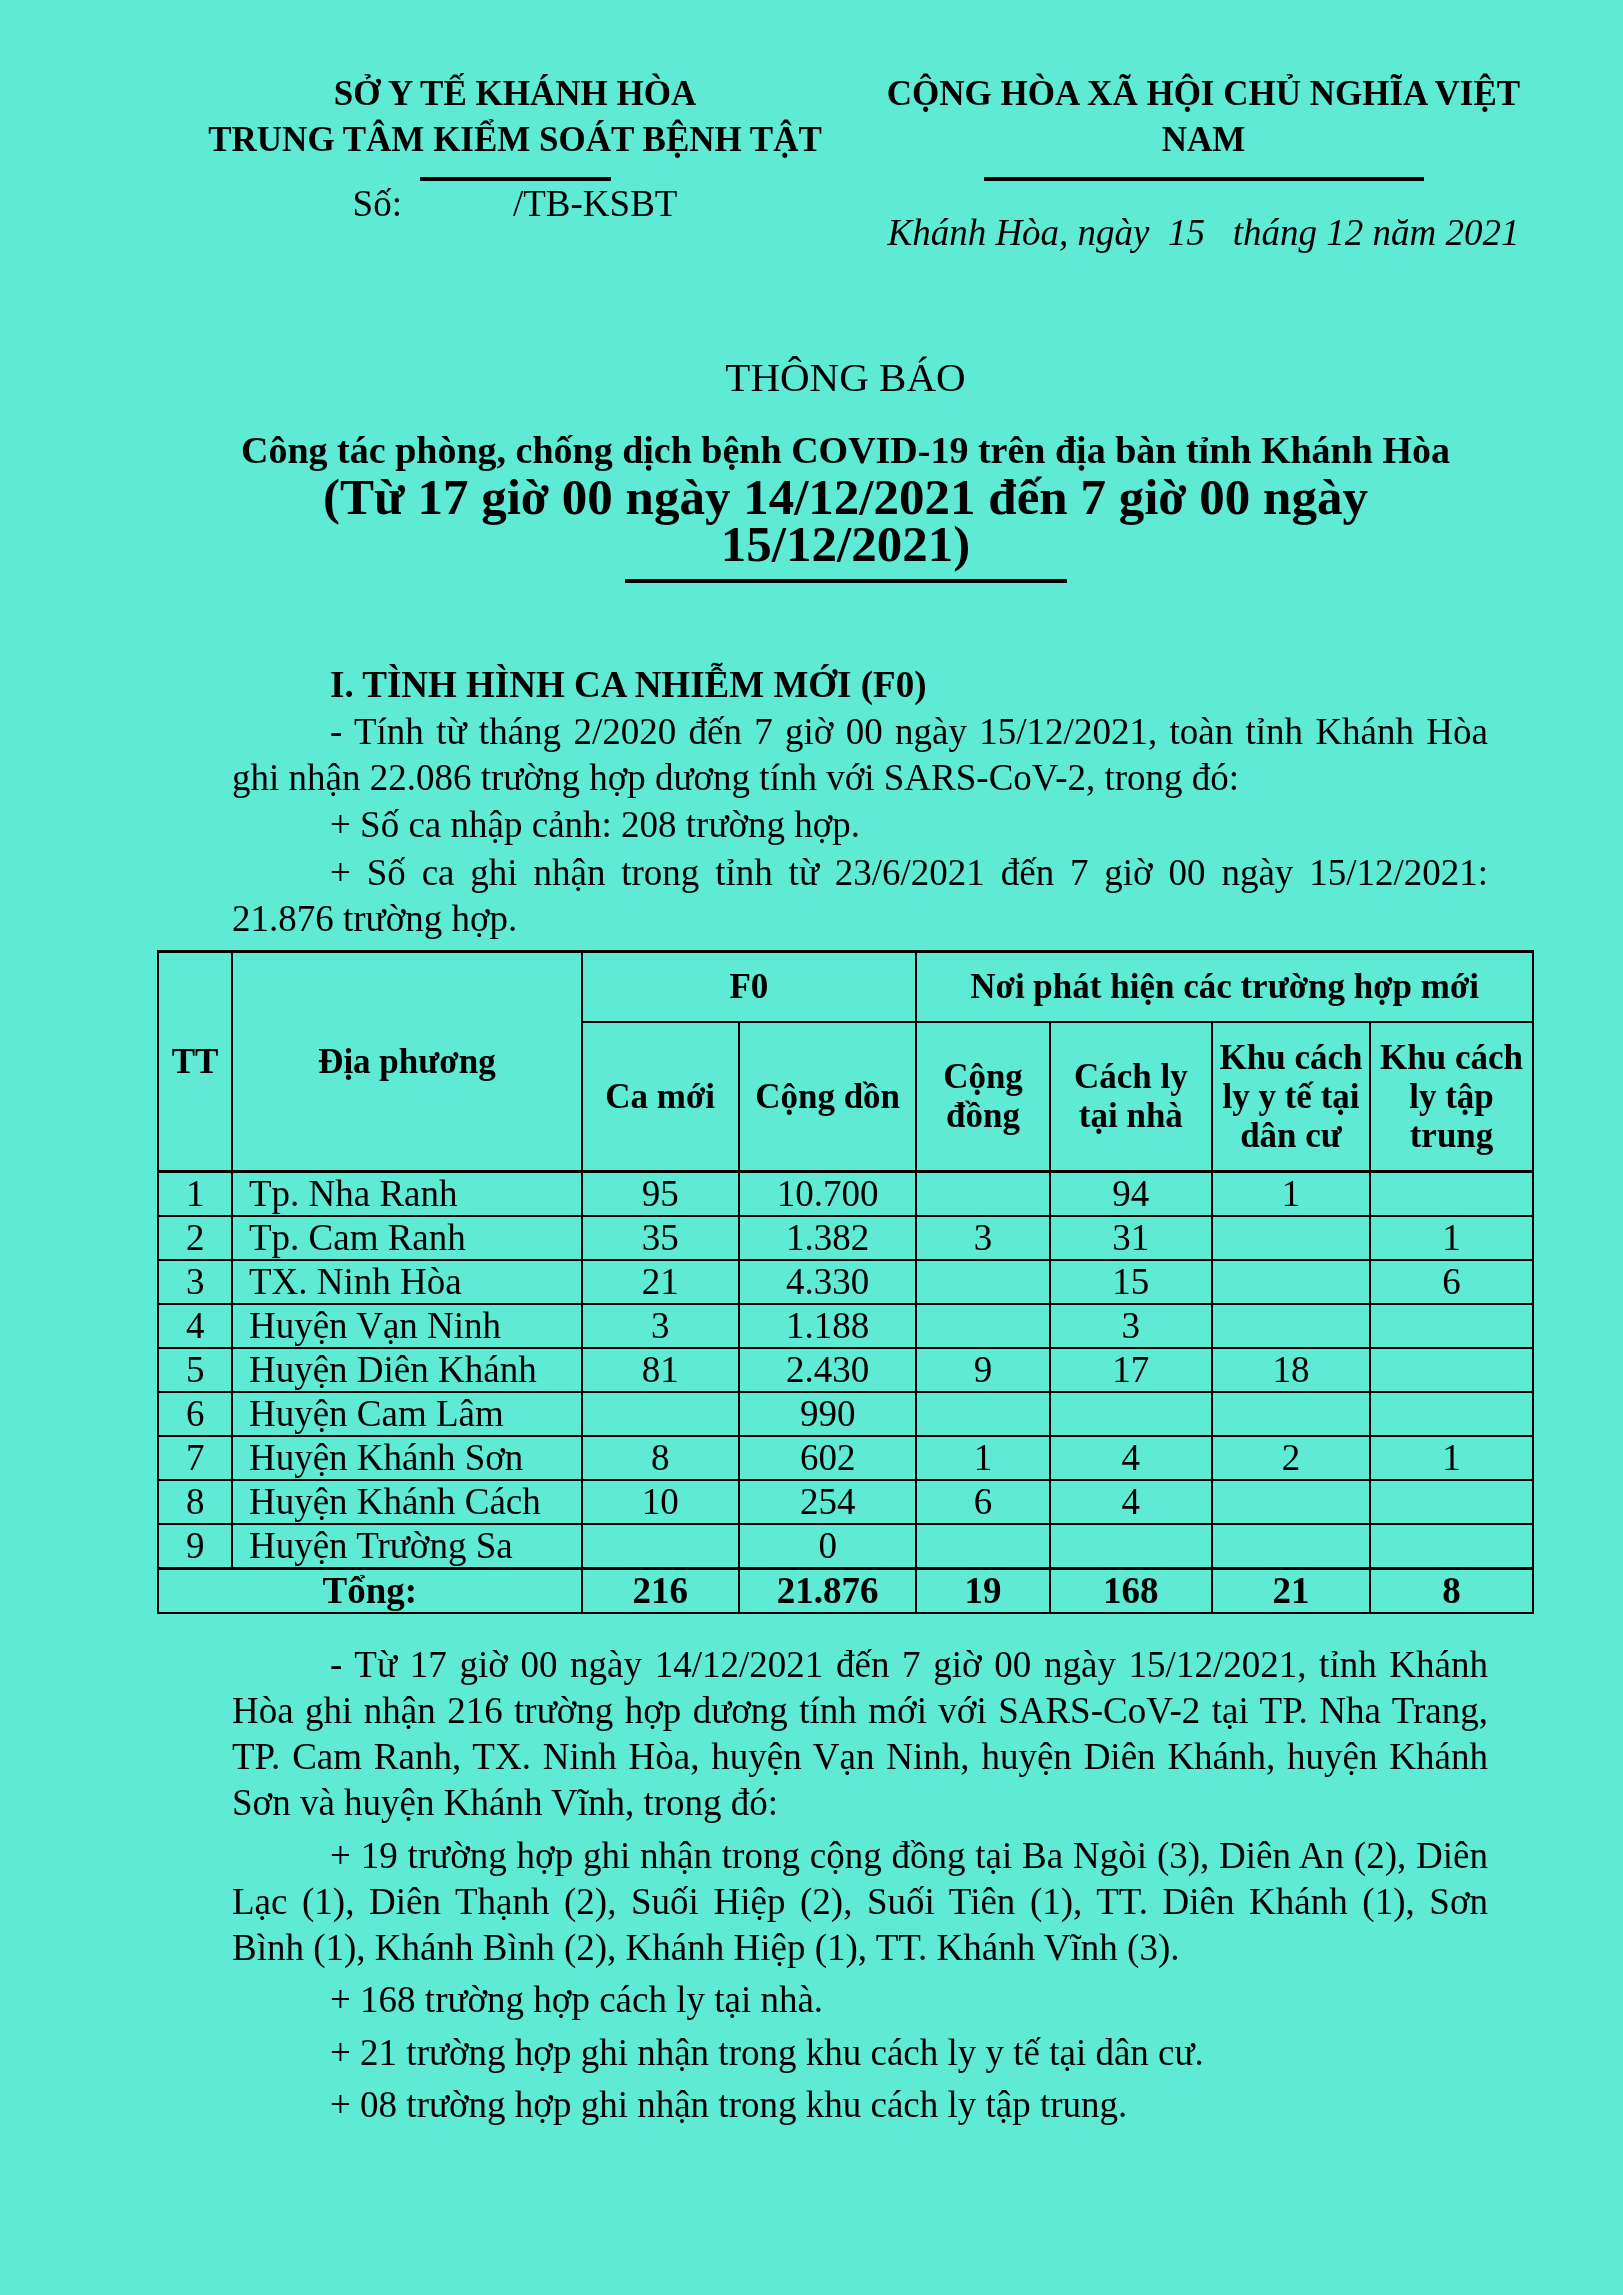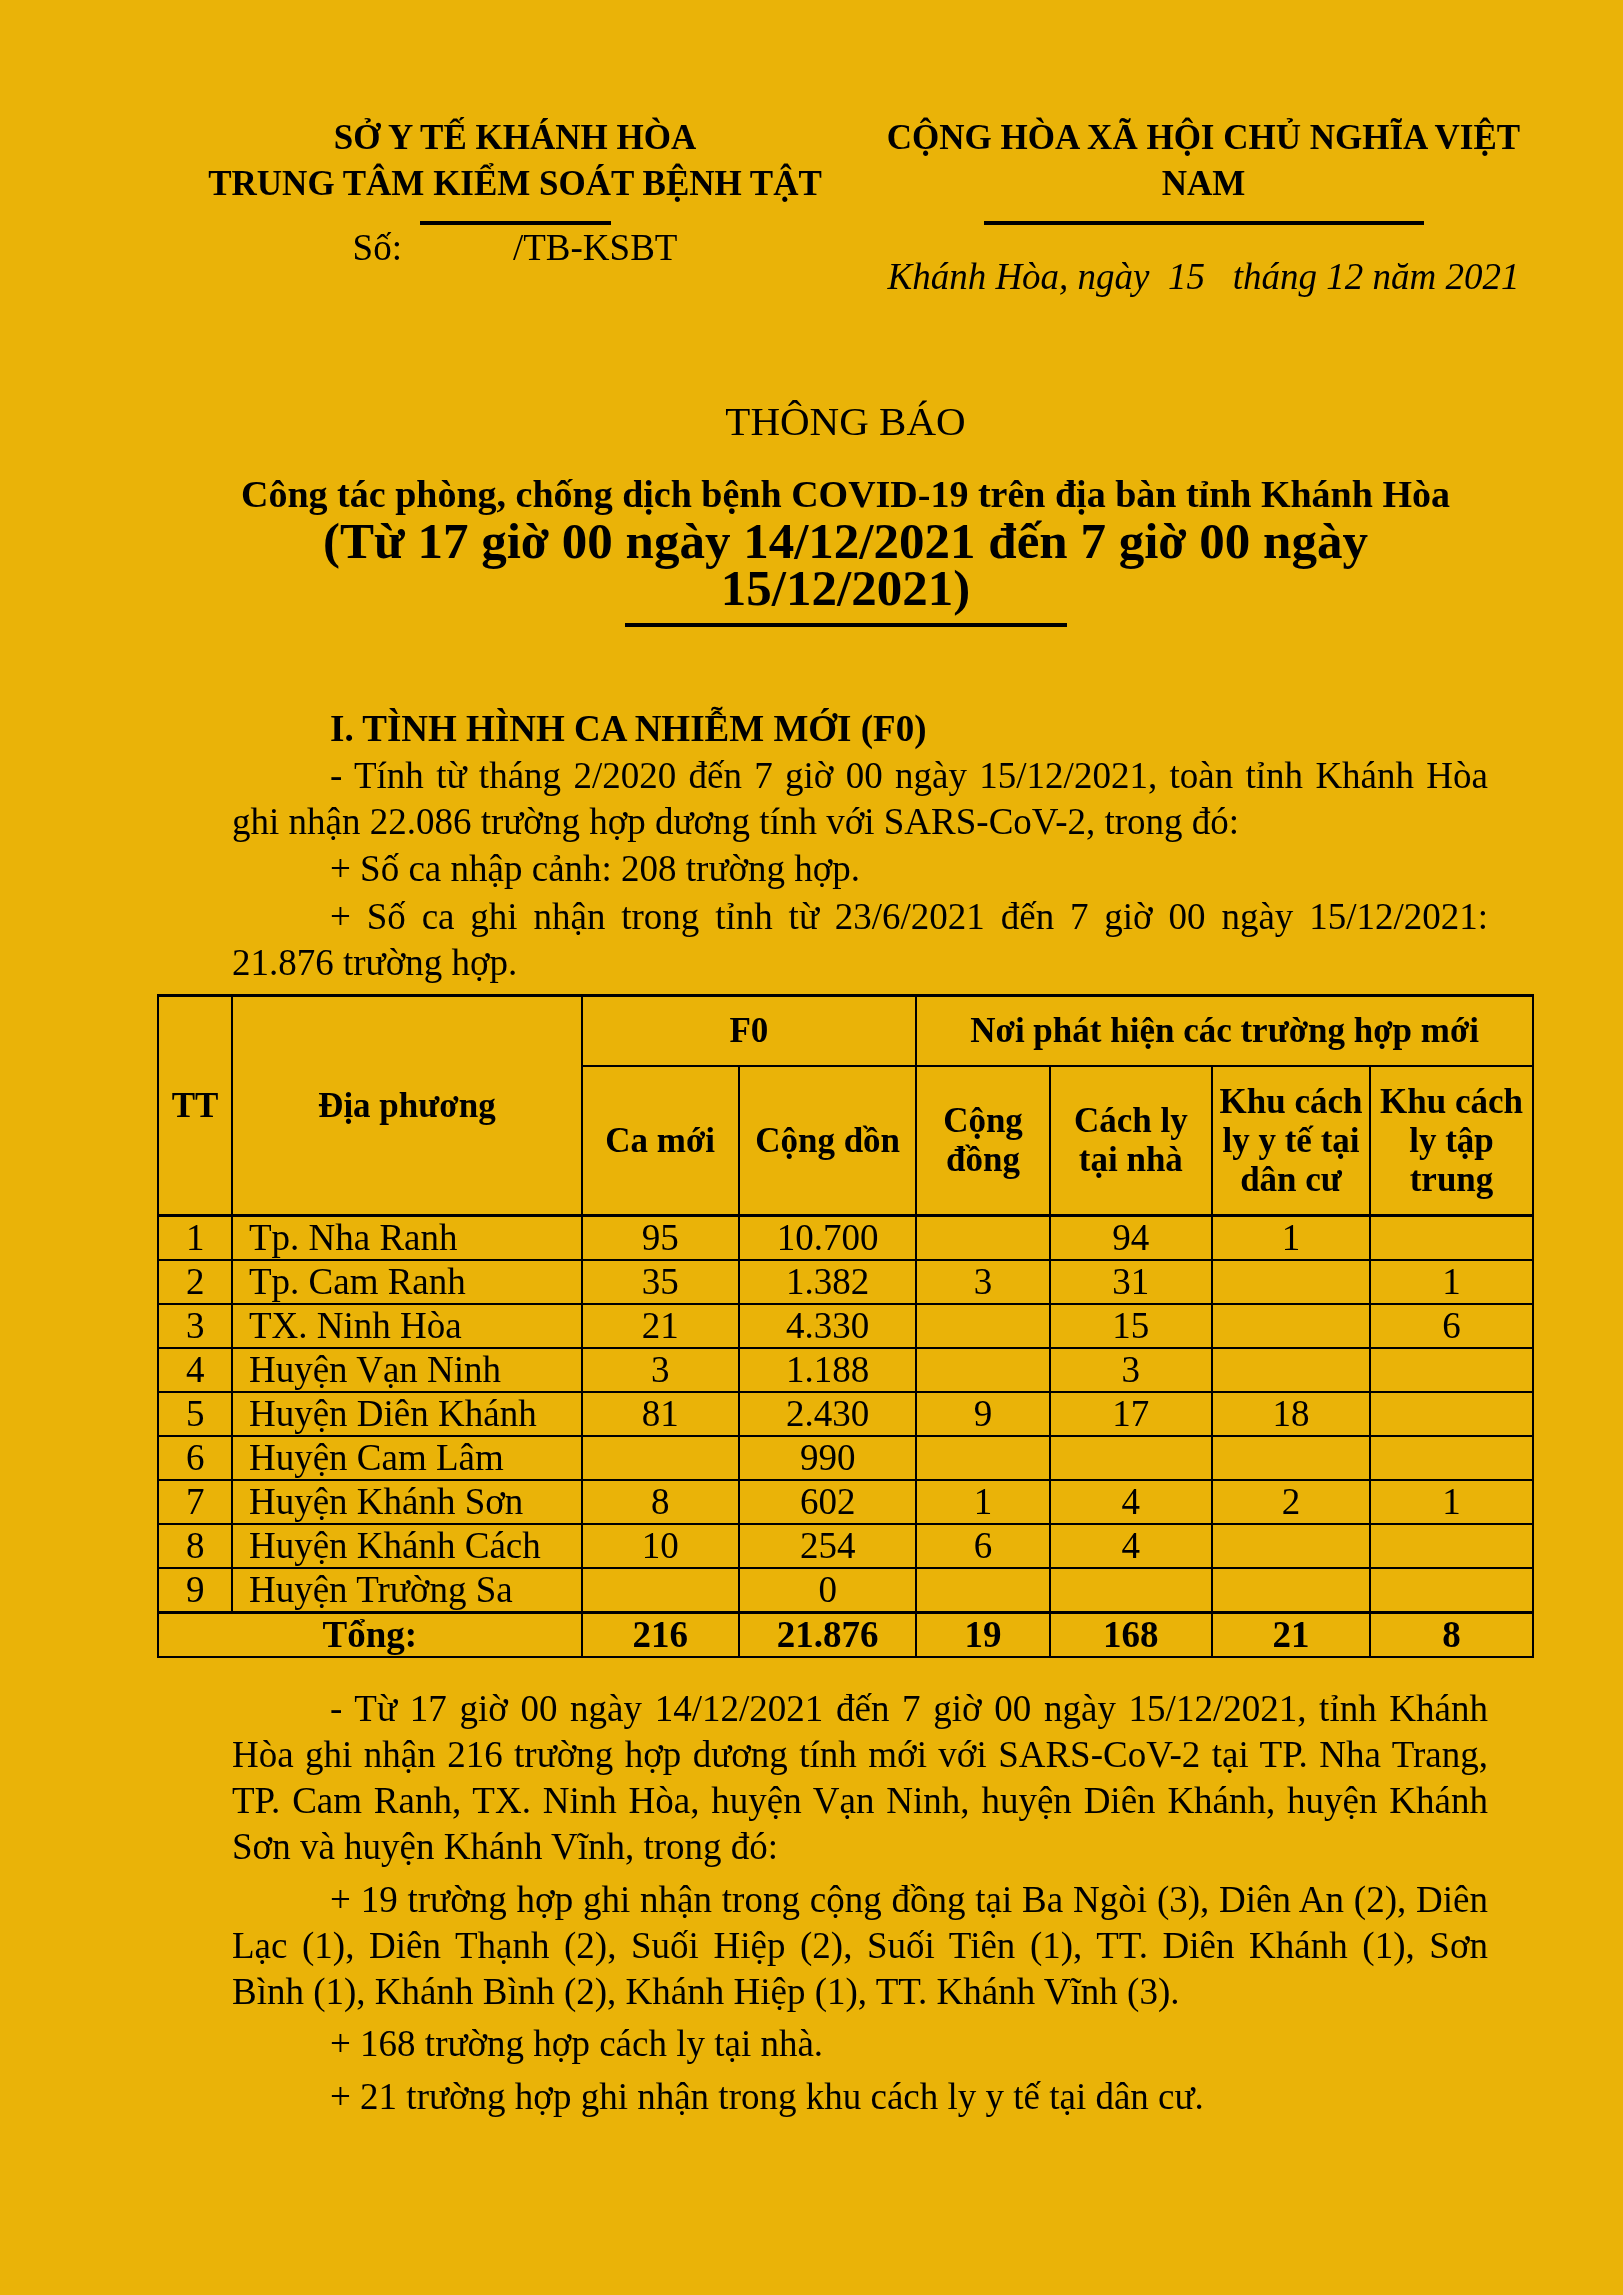--- a/index.html
+++ b/index.html
@@ -1,27 +1,27 @@
 <!DOCTYPE html>
 <html style="font-size:10.5px"><head>
 <meta charset="utf-8">
 <style>
   html, body { margin: 0; padding: 0; background: #8a8a8a; }
   .page {
     position: relative;
     width: 1623px;
     height: 2295px;
     margin: 0 auto;
-    background: #eab308;
+    background: #5eead4;
     color: #000000;
     font-family: "Liberation Serif", "DejaVu Serif", serif;
     font-size: 37px;
     line-height: 46px;
     box-sizing: border-box;
-    padding: 115px 89px 0 157px;
+    padding: 71px 89px 0 157px;
     overflow: hidden;
   }
   .content { width: 1377px; }
 
   
   .nat-header { display: flex; width: 100%; }
   .nh-left  { width: 52%; text-align: center; }
   .nh-right { width: 48%; text-align: center; }
   .nh-line1 { font-weight: bold; font-size: 35px; line-height: 46px; }
   .nh-line2 { font-weight: bold; font-size: 37px; line-height: 46px; letter-spacing: -0.7px; }
@@ -253,16 +253,17 @@
           <td>21</td>
           <td>8</td>
         </tr>
       </tbody>
     </table>
 
     <p class="body-para" style="margin-top:27.5px">- Từ 17 giờ 00 ngày 14/12/2021 đến 7 giờ 00 ngày 15/12/2021, tỉnh Khánh Hòa ghi nhận 216 trường hợp dương tính mới với SARS-CoV-2 tại TP. Nha Trang, TP. Cam Ranh, TX. Ninh Hòa, huyện Vạn Ninh, huyện Diên Khánh, huyện Khánh Sơn và huyện Khánh Vĩnh, trong đó:</p>
     <p class="body-para gap">+ 19 trường hợp ghi nhận trong cộng đồng tại Ba Ngòi (3), Diên An (2), Diên Lạc (1), Diên Thạnh (2), Suối Hiệp (2), Suối Tiên (1), TT. Diên Khánh (1), Sơn Bình (1), Khánh Bình (2), Khánh Hiệp (1), TT. Khánh Vĩnh (3).</p>
     <p class="body-para gap">+ 168 trường hợp cách ly tại nhà.</p>
     <p class="body-para gap">+ 21 trường hợp ghi nhận trong khu cách ly y tế tại dân cư.</p>
+    <p class="body-para gap">+ 08 trường hợp ghi nhận trong khu cách ly tập trung.</p>
 
   </div>
 </div>
 
 
 </body></html>

